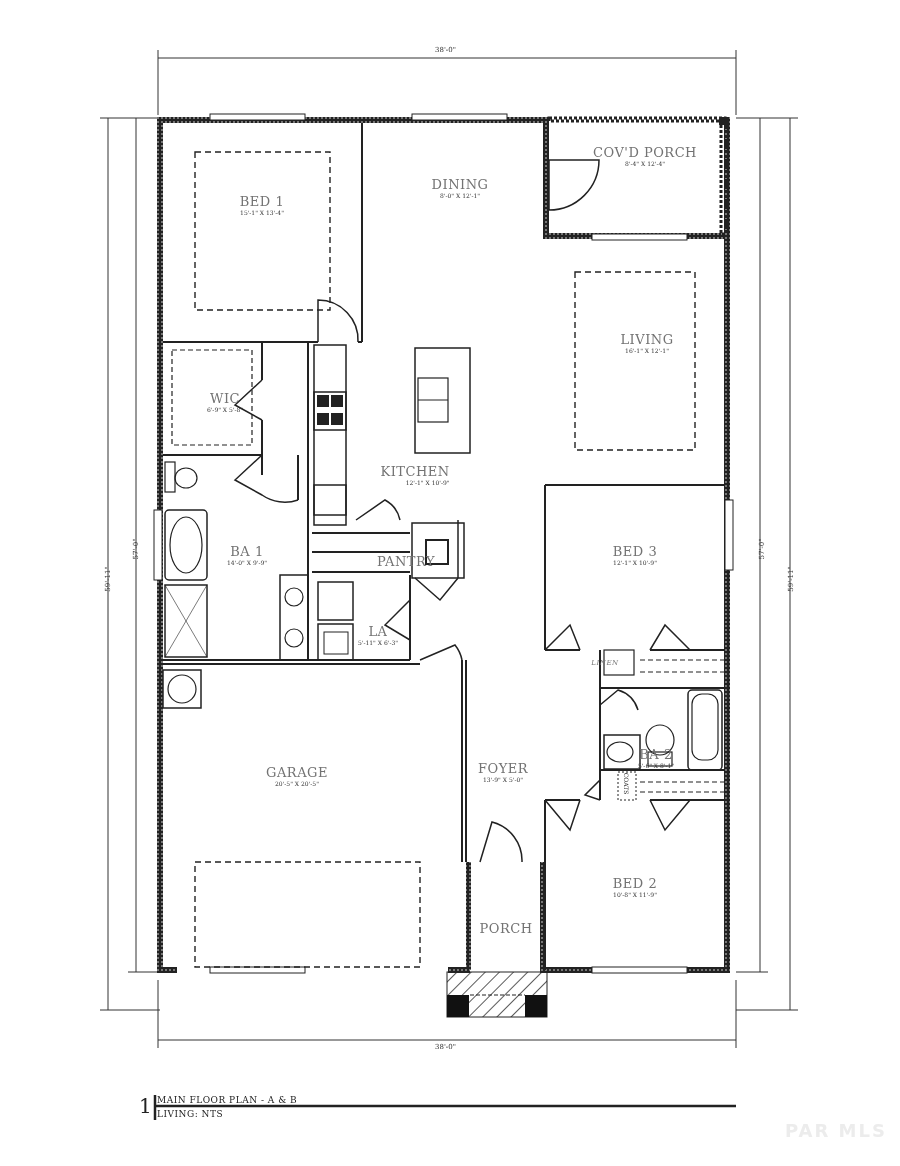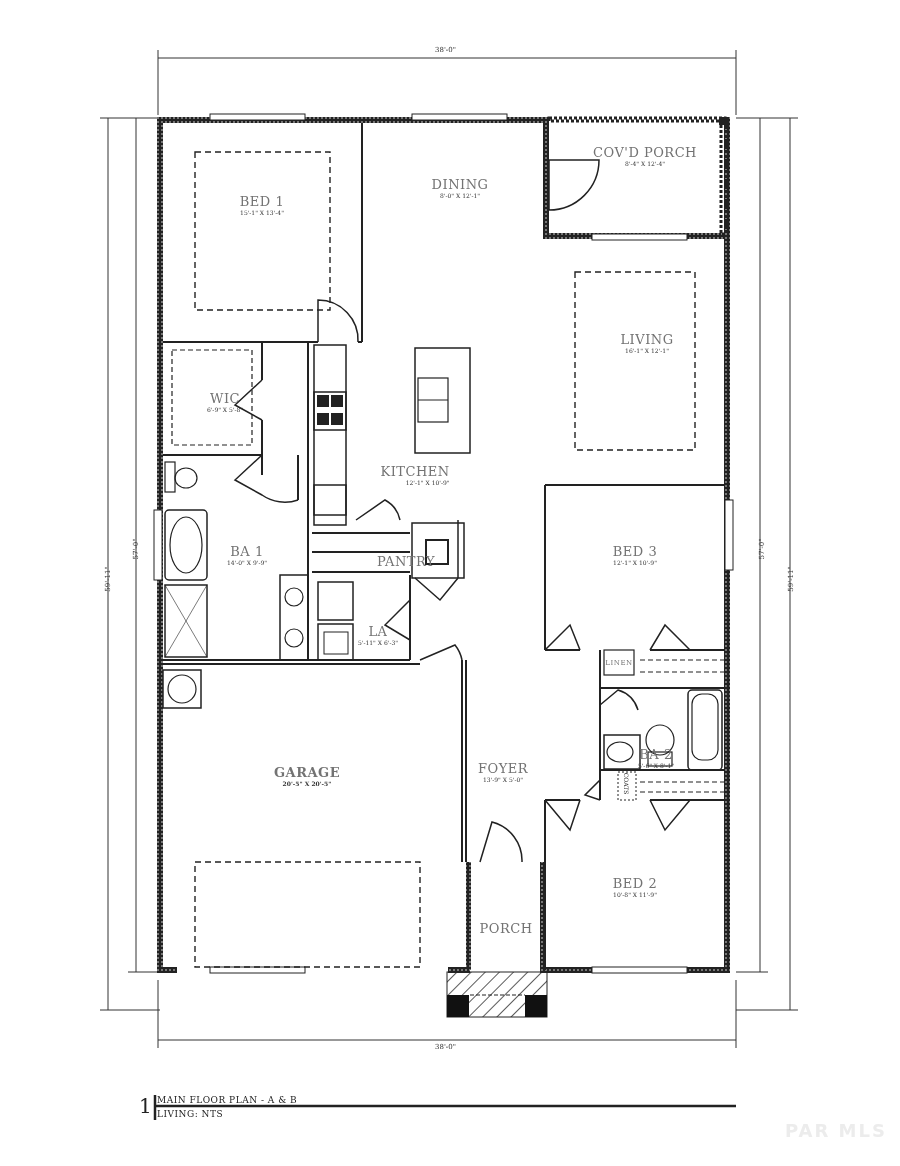--- a/index.html
+++ b/index.html
@@ -256,32 +256,32 @@
   <div class="nm">PANTRY</div>
 </div>
 <div class="room" style="left:378px;top:582px;margin-top:43px;">
   <div class="nm">LA</div>
   <div class="dm">5'-11" X 6'-3"</div>
 </div>
 <div class="room" style="left:635px;top:545px;">
   <div class="nm">BED 3</div>
   <div class="dm">12'-1" X 10'-9"</div>
 </div>
-<div class="room small" style="left:619px;top:656px;">
+<div class="room small" style="left:605px;top:656px;font-style:italic;">
   <div class="nm">LINEN</div>
 </div>
 <div class="room" style="left:656px;top:700px;margin-top:48px;">
   <div class="nm">BA 2</div>
   <div class="dm">5'-6" X 8'-1"</div>
 </div>
 <div class="room" style="left:503px;top:718px;margin-top:44px;">
   <div class="nm">FOYER</div>
   <div class="dm">13'-9" X 5'-0"</div>
 </div>
-<div class="room" style="left:307px;top:766px;font-weight:bold;">
+<div class="room" style="left:297px;top:766px;">
   <div class="nm">GARAGE</div>
   <div class="dm">20'-5" X 20'-5"</div>
 </div>
 <div class="vert-label" style="left:616px;top:780px;">COATS</div>
 <div class="room" style="left:635px;top:877px;">
   <div class="nm">BED 2</div>
   <div class="dm">10'-8" X 11'-9"</div>
 </div>
 <div class="room" style="left:506px;top:922px;">
   <div class="nm">PORCH</div>

